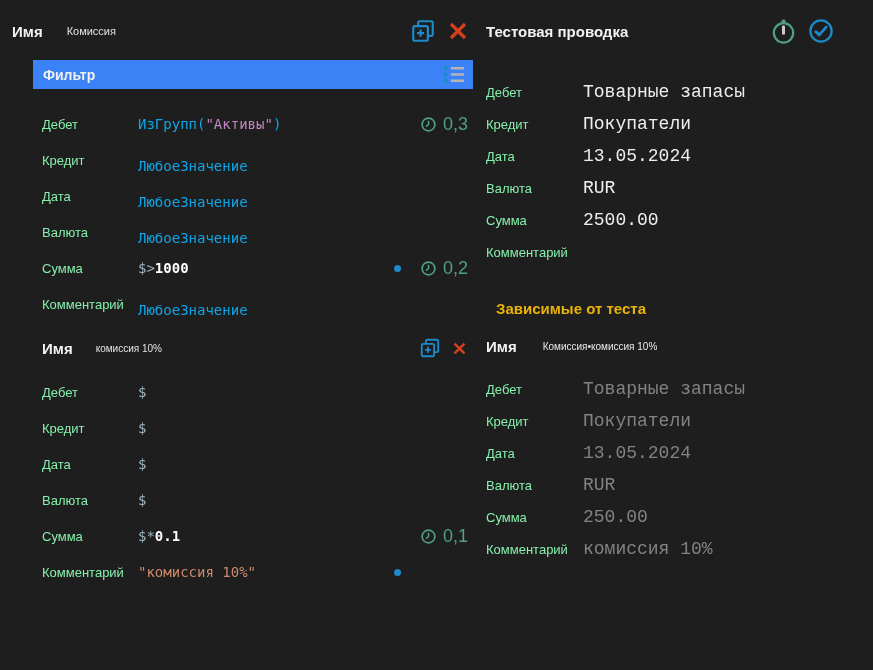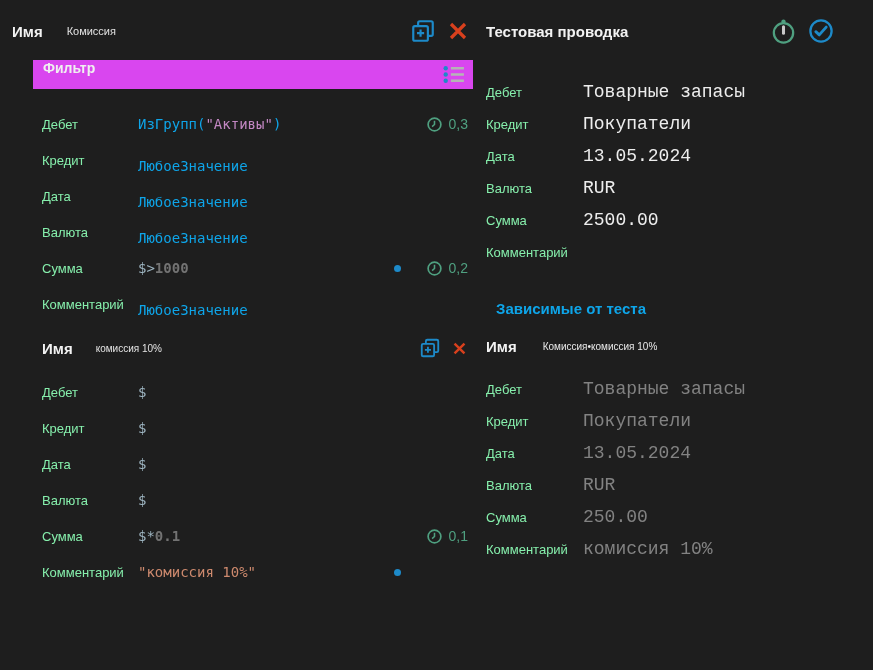--- a/index.html
+++ b/index.html
@@ -18,52 +18,52 @@
   .panel-header { display:flex; align-items:center; height:30px; margin:16px 20px 14px 12px; }
   .right-panel .panel-header { margin:16px 17px 0 12px; }
   .hdr-name  { font-size:15px; font-weight:bold; color:#f2f2f2; }
   .hdr-value { font-size:11px; color:#e2e2e2; margin-left:24px; }
   .spacer { flex:1; }
   .icon-btn { display:flex; align-items:center; justify-content:center; cursor:pointer; }
   .icon-btn + .icon-btn { margin-left:10px; }
 
   .section-bar {
     margin-left:33px; width:440px; height:29px;
-    background:#d946ef; display:flex; 
+    background:#3b82f6; display:flex; align-items:center;
     padding:0 7px 0 10px;
   }
   .bar-title { font-size:14px; font-weight:bold; color:#f0f0f0; }
 
   .fields { margin:17px 22px 0 42px; }
   .field-row { display:flex; align-items:center; height:36px; }
   .right-panel .field-row { height:32px; }
   .field-label { width:96px; flex-shrink:0; font-size:13px; color:#86efac; }
   .right-panel .field-label { width:97px; }
   .field-value { font-family:"DejaVu Sans Mono", monospace; font-size:14px; white-space:pre; }
   .mono-plain  { color:#0ea5e9;margin-top:11px; }
   .code-op     { color:#9db4c0; }
-  .code-num    { color:#737373; font-weight:bold; }
+  .code-num    { color:#ffffff; font-weight:bold; }
   .code-purple { color:#c287c2; }
   .code-orange { color:#ce8a6e; }
 
   .row-right { margin-left:auto; width:74px; display:flex; align-items:center; }
   .dot-slot { width:16px; display:flex; align-items:center; }
   .blue-dot { width:7px; height:7px; border-radius:50%; background:#1d8ac9; display:inline-block; }
   .timer-badge { margin-left:auto; display:flex; align-items:center; gap:6px; }
-  .timer-text { color:#4fa080; font-size:14px; }
+  .timer-text { color:#4fa080; font-size:18px; }
 
   .name-row { display:flex; align-items:center; height:26px; margin:13px 22px 0 42px; }
   .name-label { font-size:15px; font-weight:bold; color:#f2f2f2; }
   .name-value { font-size:10px; color:#e2e2e2; margin-left:23px; }
 
   
   .right-fields { margin:30px 17px 0 12px; }
   .rp-value { font-family:Liberation Mono, monospace; font-size:18px; color:#ededed; white-space:pre; }
   .dim .rp-value { color:#828282; }
-  .subheader { margin:32px 0 0 22px; font-size:15px; font-weight:bold; color:#0ea5e9; }
+  .subheader { margin:32px 0 0 22px; font-size:15px; font-weight:bold; color:#eab308; }
   .right-panel .name-row { margin:16px 17px 0 12px; }
   .right-panel .name-value { margin-left:26px; color:#e8e8e8; }
   .right-dep-fields { margin:14px 17px 0 12px; }
 
   svg { display:block; }
 </style>
 </head>
 <body>
 
 <div class="panel left-panel">

